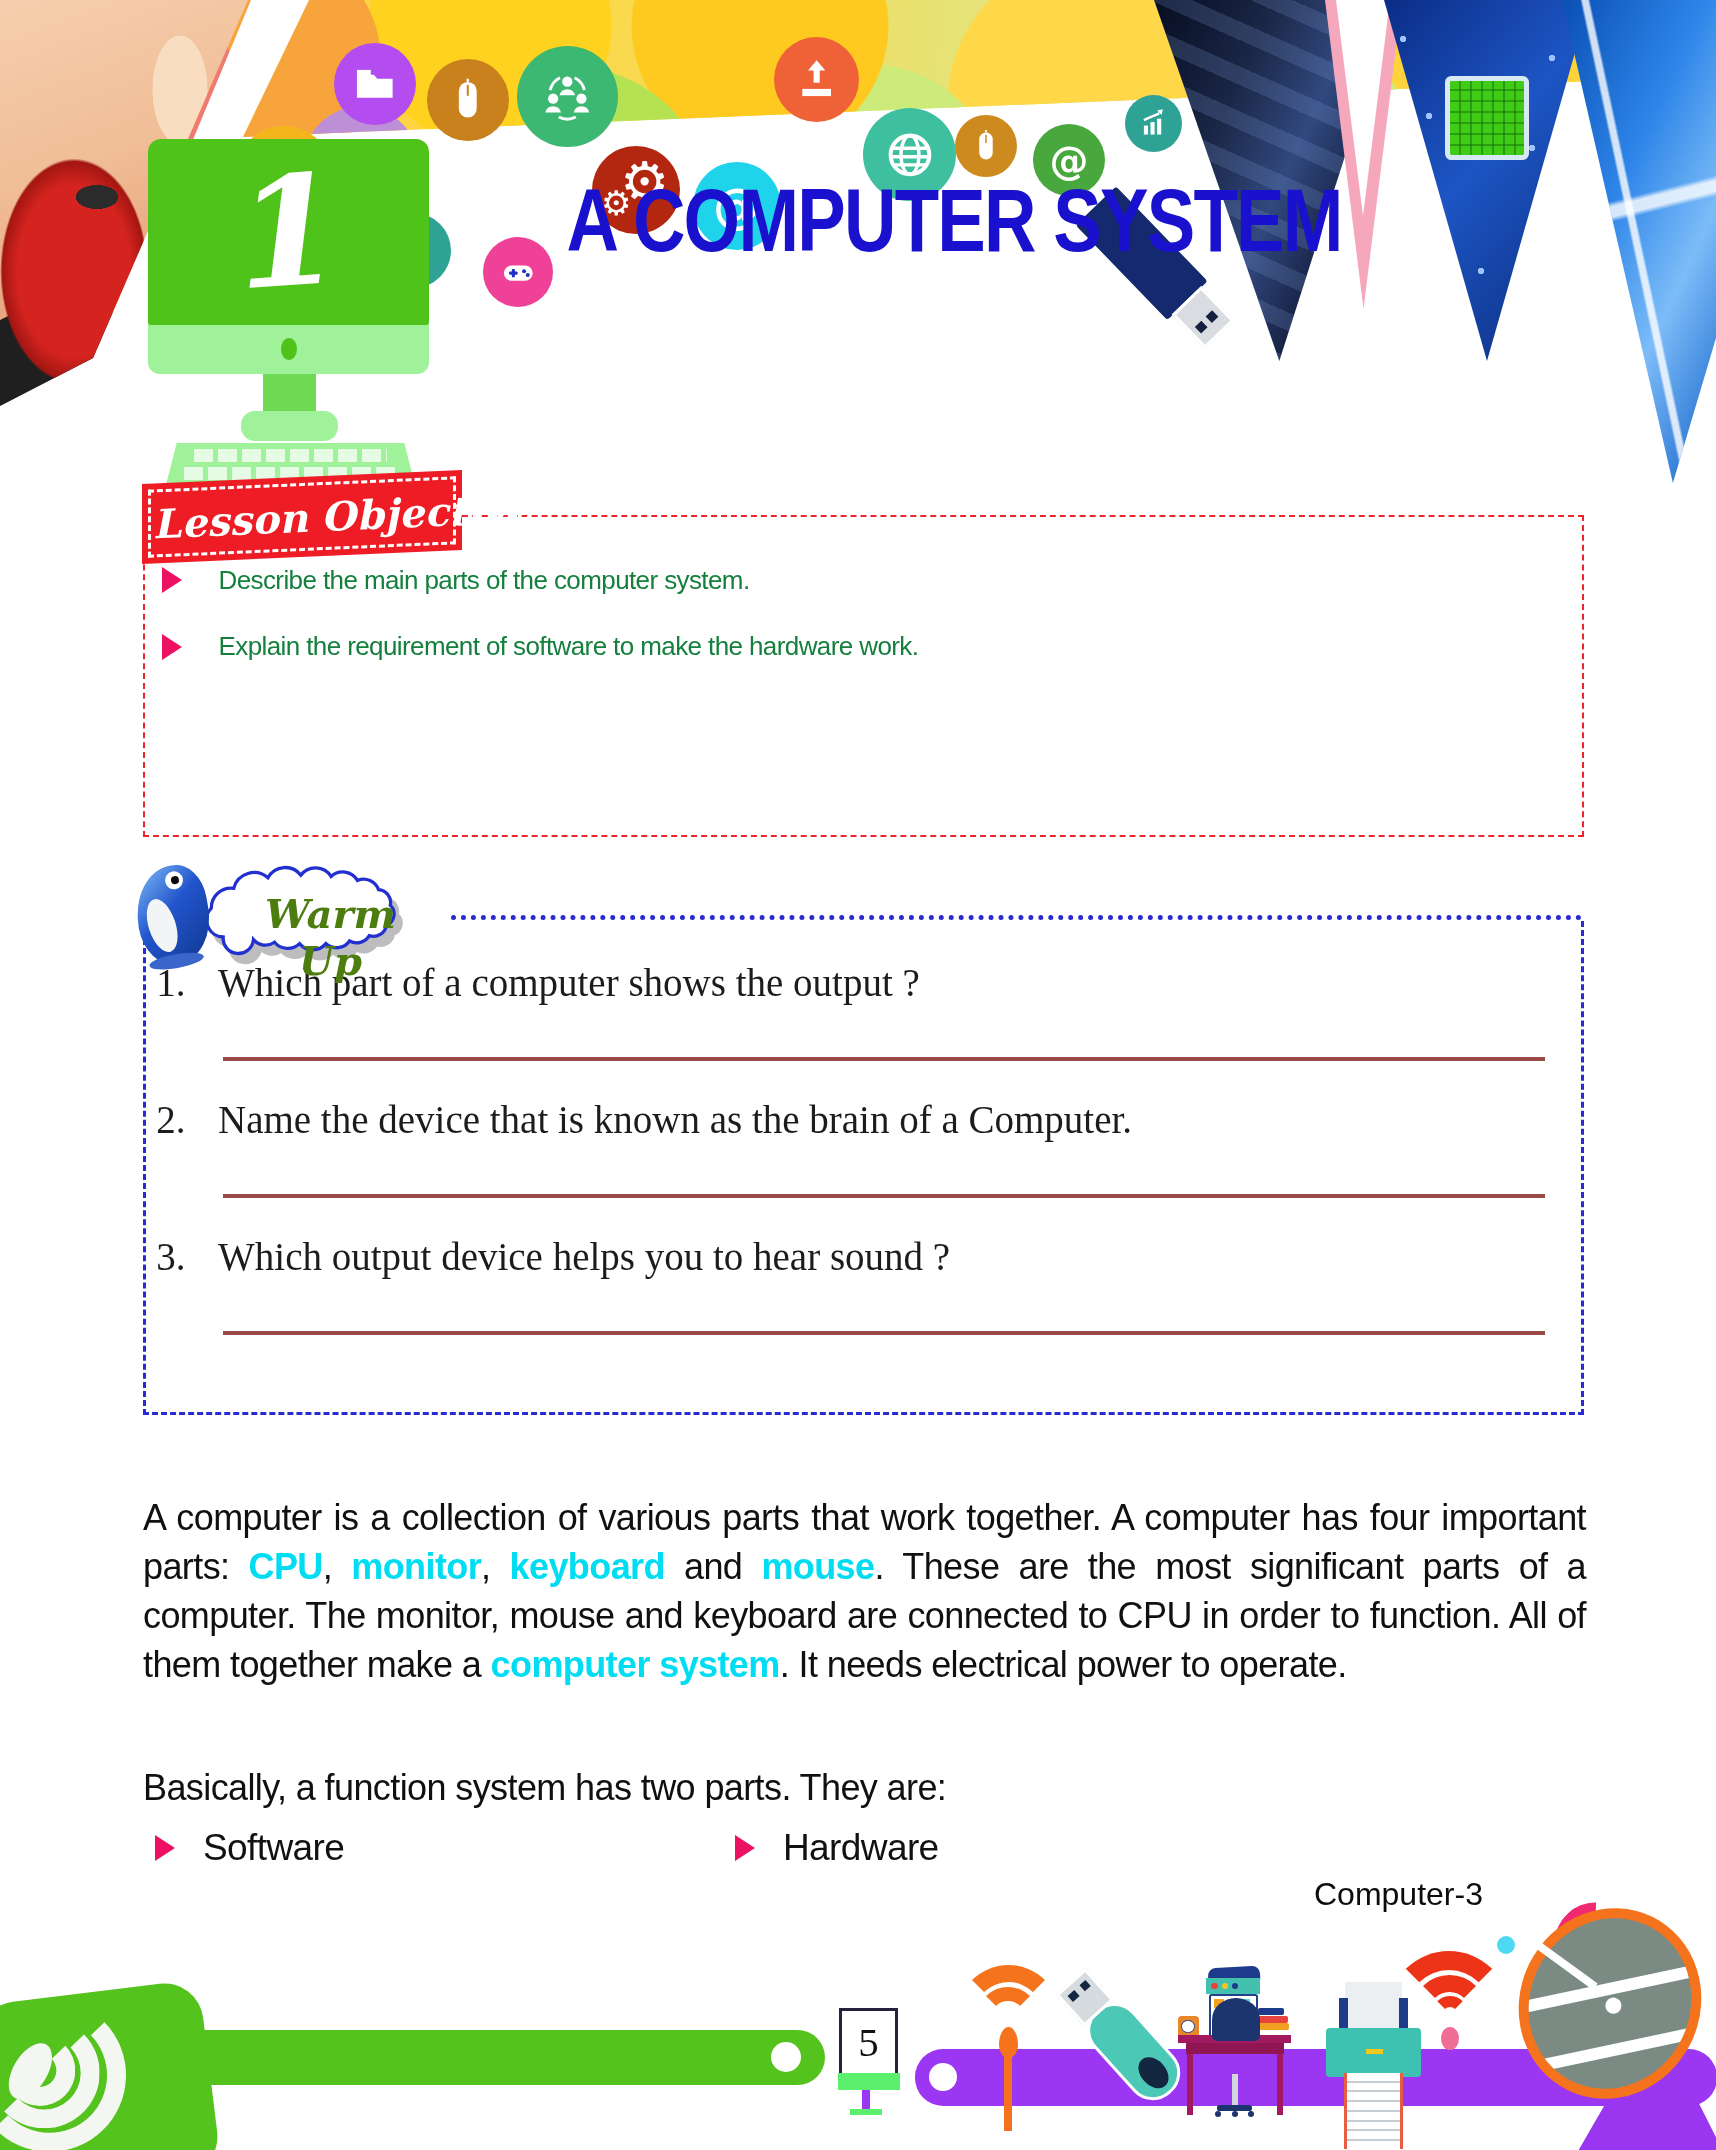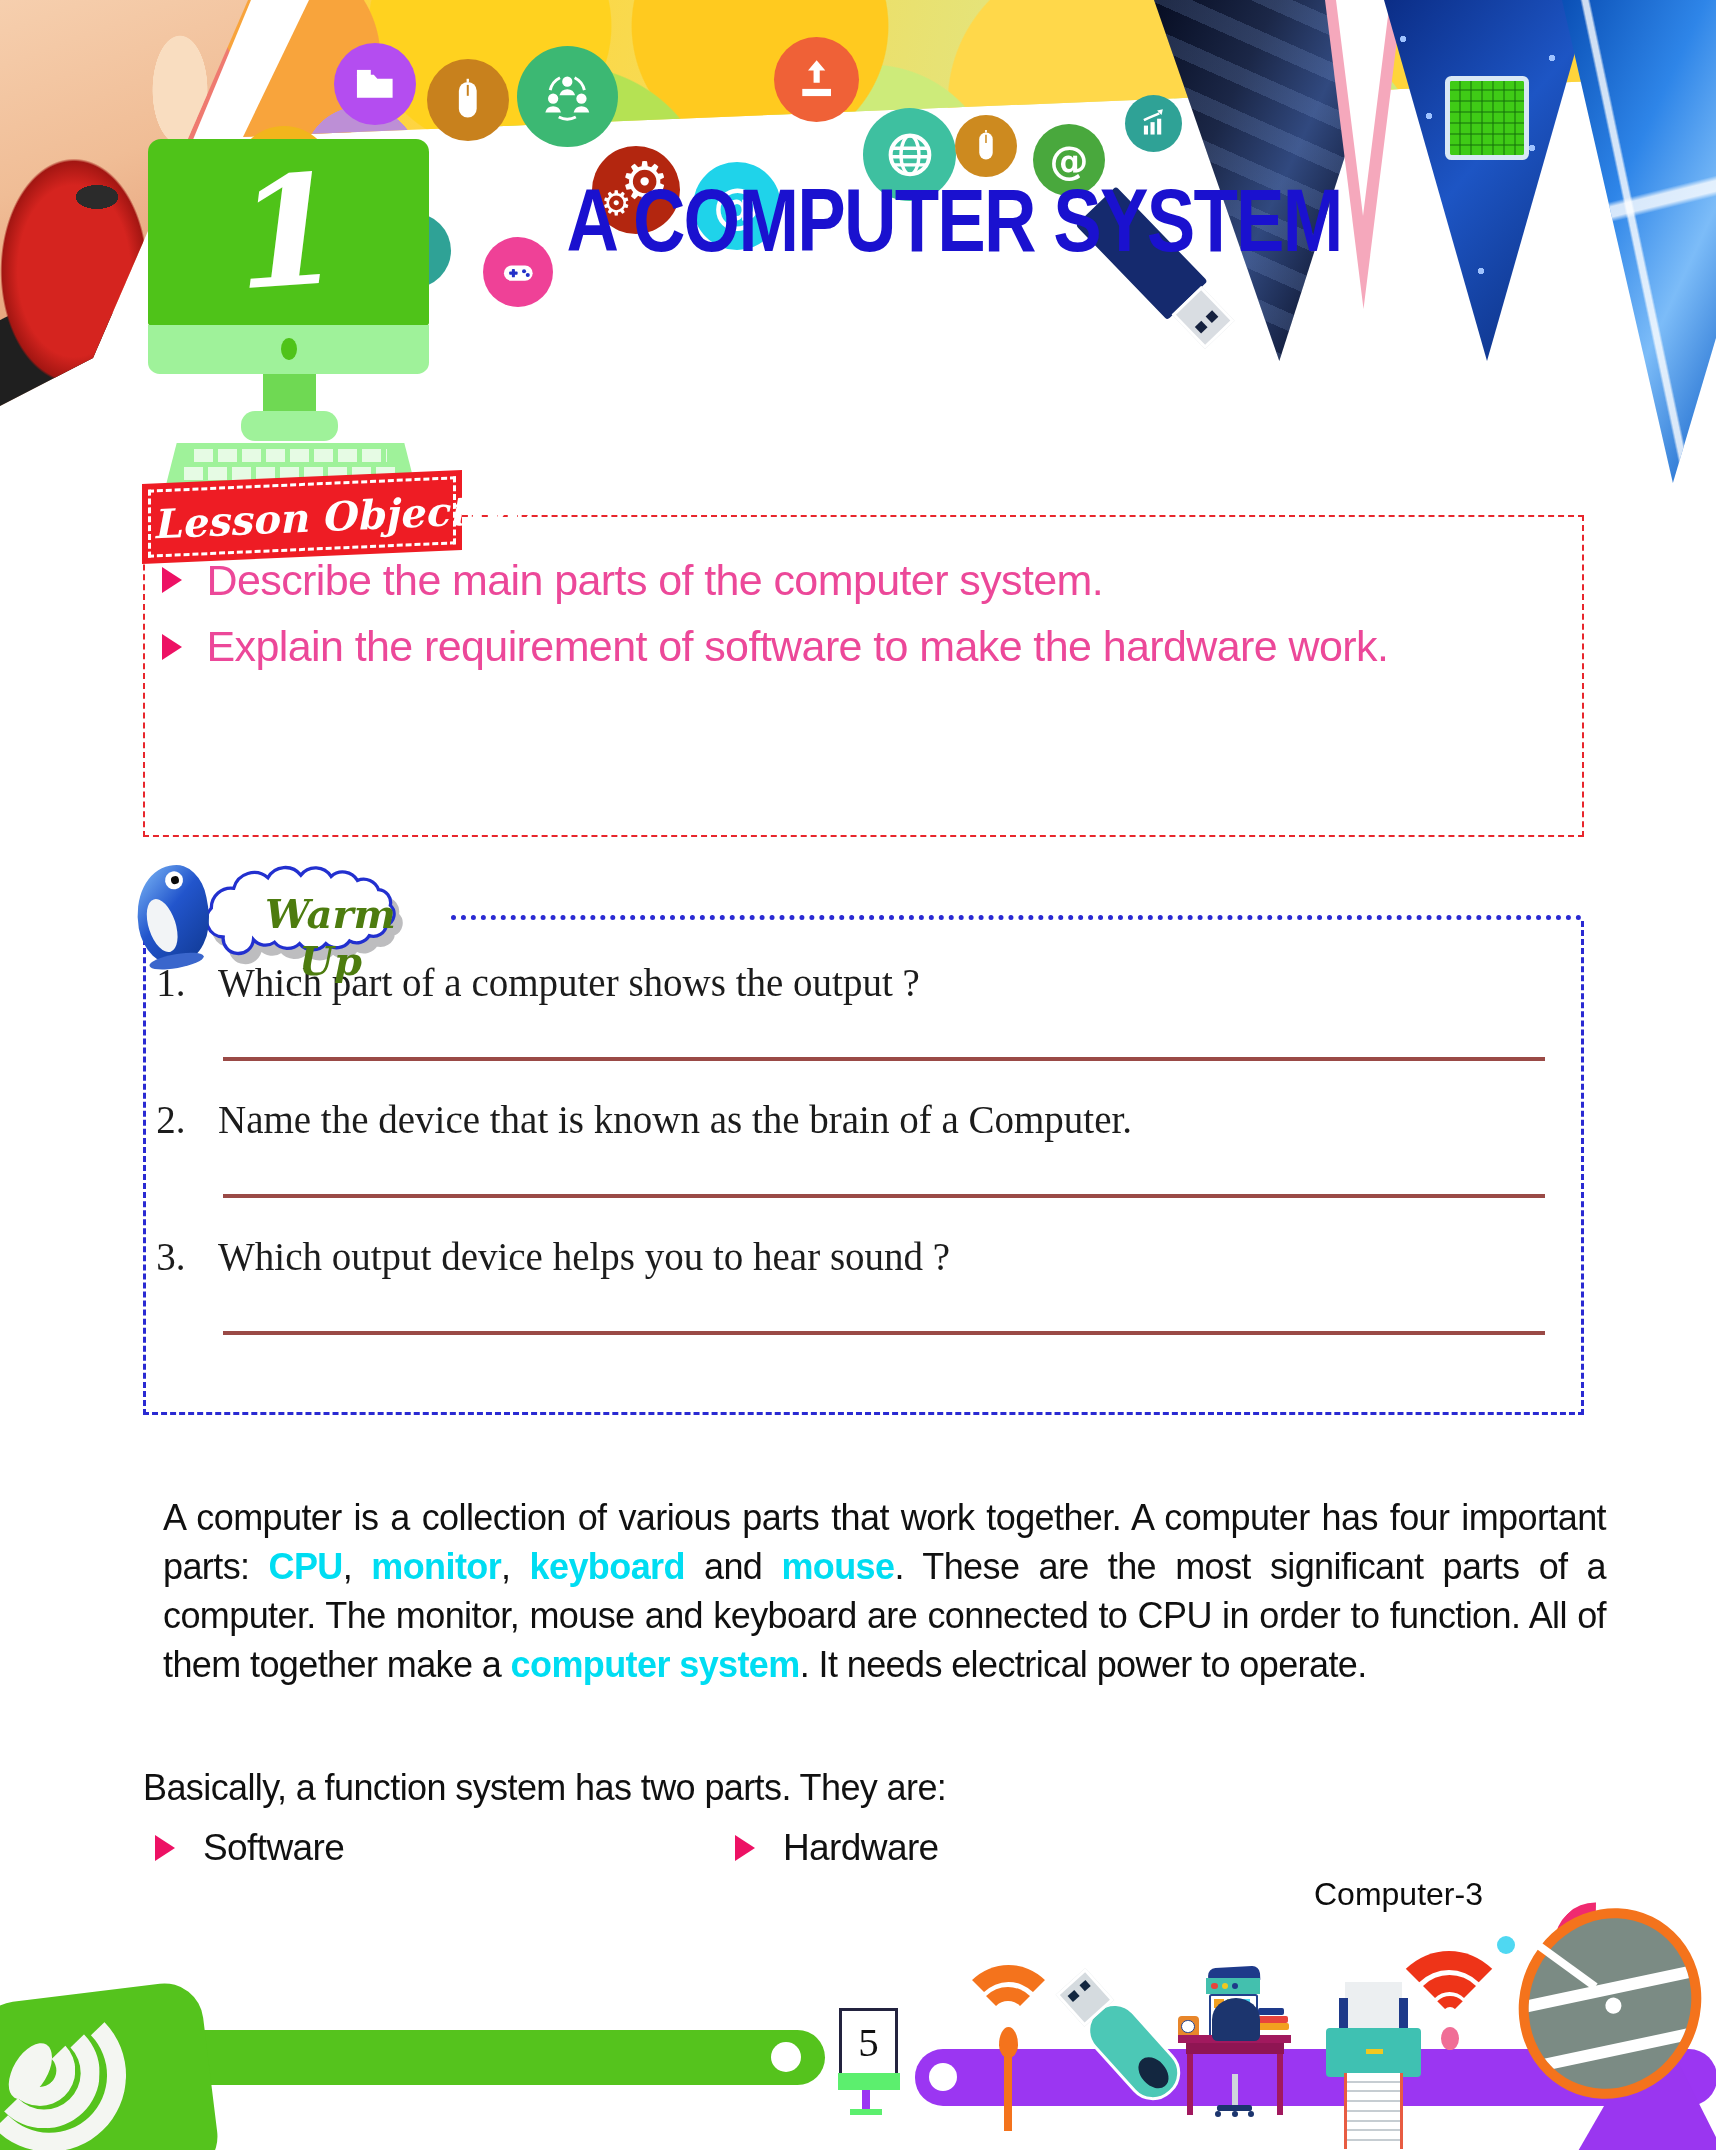--- a/index.html
+++ b/index.html
@@ -114,21 +114,21 @@
   
   .title { position:absolute; left:387px; top:175px; width:1134px; text-align:center;
     font:bold 79px "Liberation Sans",sans-serif; letter-spacing:-1.9px; color:#1a11cf;
     transform:scale(.92,1.12); }
   
   .obj-box { position:absolute; left:143px; top:515px; width:1441px; height:322px;
     border:2.6px dashed #e8262c; padding:40px 26px 0 17px; }
   .obj-item { display:flex; align-items:center; gap:24.5px; height:46px; margin-bottom:20.6px; }
   .tri { width:0; height:0; border-left:20.6px solid #ed1164; border-top:13px solid transparent;
     border-bottom:13px solid transparent; flex:0 0 auto; }
-  .obj-text { font-size:43px; color:#ec4899; letter-spacing:-0.6px; }
+  .obj-text { font-size:26px; color:#15803d; letter-spacing:-0.6px;margin-left:12px; }
   .ribbon { position:absolute; left:142px; top:477px; width:320px; height:80px; background:#ee1c24;
     transform:skewY(-2.5deg); display:flex; align-items:center; }
   .ribbon:before { content:""; position:absolute; inset:5.8px; border:3.2px dashed #fff; }
   .ribbon span { position:relative; font:bold italic 40px "DejaVu Serif",serif; color:#fff; padding-left:14px;
     white-space:nowrap; }
   
   .warm-box { position:absolute; left:143px; top:921px; width:1441px; height:494px;
     border:3.2px dashed #2a2ad2; border-top:none; padding-top:23px; }
   .q-line { display:flex; margin-top:15.5px; font:400 39px "Liberation Serif",serif; color:#1c1c1c; }
   .q-num { width:72px; padding-left:10.3px; flex:0 0 auto; }
@@ -145,21 +145,21 @@
   .mascot .belly { position:absolute; left:10.3px; top:30px; width:27px; height:55px; background:#f2f4f6;
     border-radius:50%; transform:rotate(-8deg); }
   .mascot .eye { position:absolute; left:34px; top:6.4px; width:18px; height:18px; background:#fff;
     border-radius:50%; }
   .mascot .eye:after { content:""; position:absolute; left:5.8px; top:4.5px; width:8.4px; height:8.4px;
     background:#0a0a0a; border-radius:50%; }
   .mascot .foot { position:absolute; left:3.9px; top:88px; width:55px; height:14px; background:#3a66cc;
     border-radius:50%; }
   
   .para { position:absolute; left:143px; top:1493px; width:1443px; font-size:36px; line-height:49px;
-    text-align:justify; color:#101010; letter-spacing:-0.6px;margin-left:20px; }
+    text-align:justify; color:#101010; letter-spacing:-0.6px; }
   .hl { color:#00ddf2; font-weight:bold; }
   .para2 { position:absolute; left:143px; top:1767px; width:1443px; font-size:36px; color:#101010;
     letter-spacing:-0.6px; }
   .parts-row { position:absolute; left:155px; top:1827px; width:1289px; display:flex; }
   .part-item { display:flex; align-items:center; gap:28px; width:580px; }
   .part-label { font-size:37px; color:#111; letter-spacing:-0.6px; }
   
   .gbar { position:absolute; left:-32px; top:2030px; width:857px; height:55px; background:#55c31d;
     border-radius:28px; }
   .gbar-dot { position:absolute; left:771px; top:2042px; width:30px; height:30px; background:#fff; border-radius:50%; }

